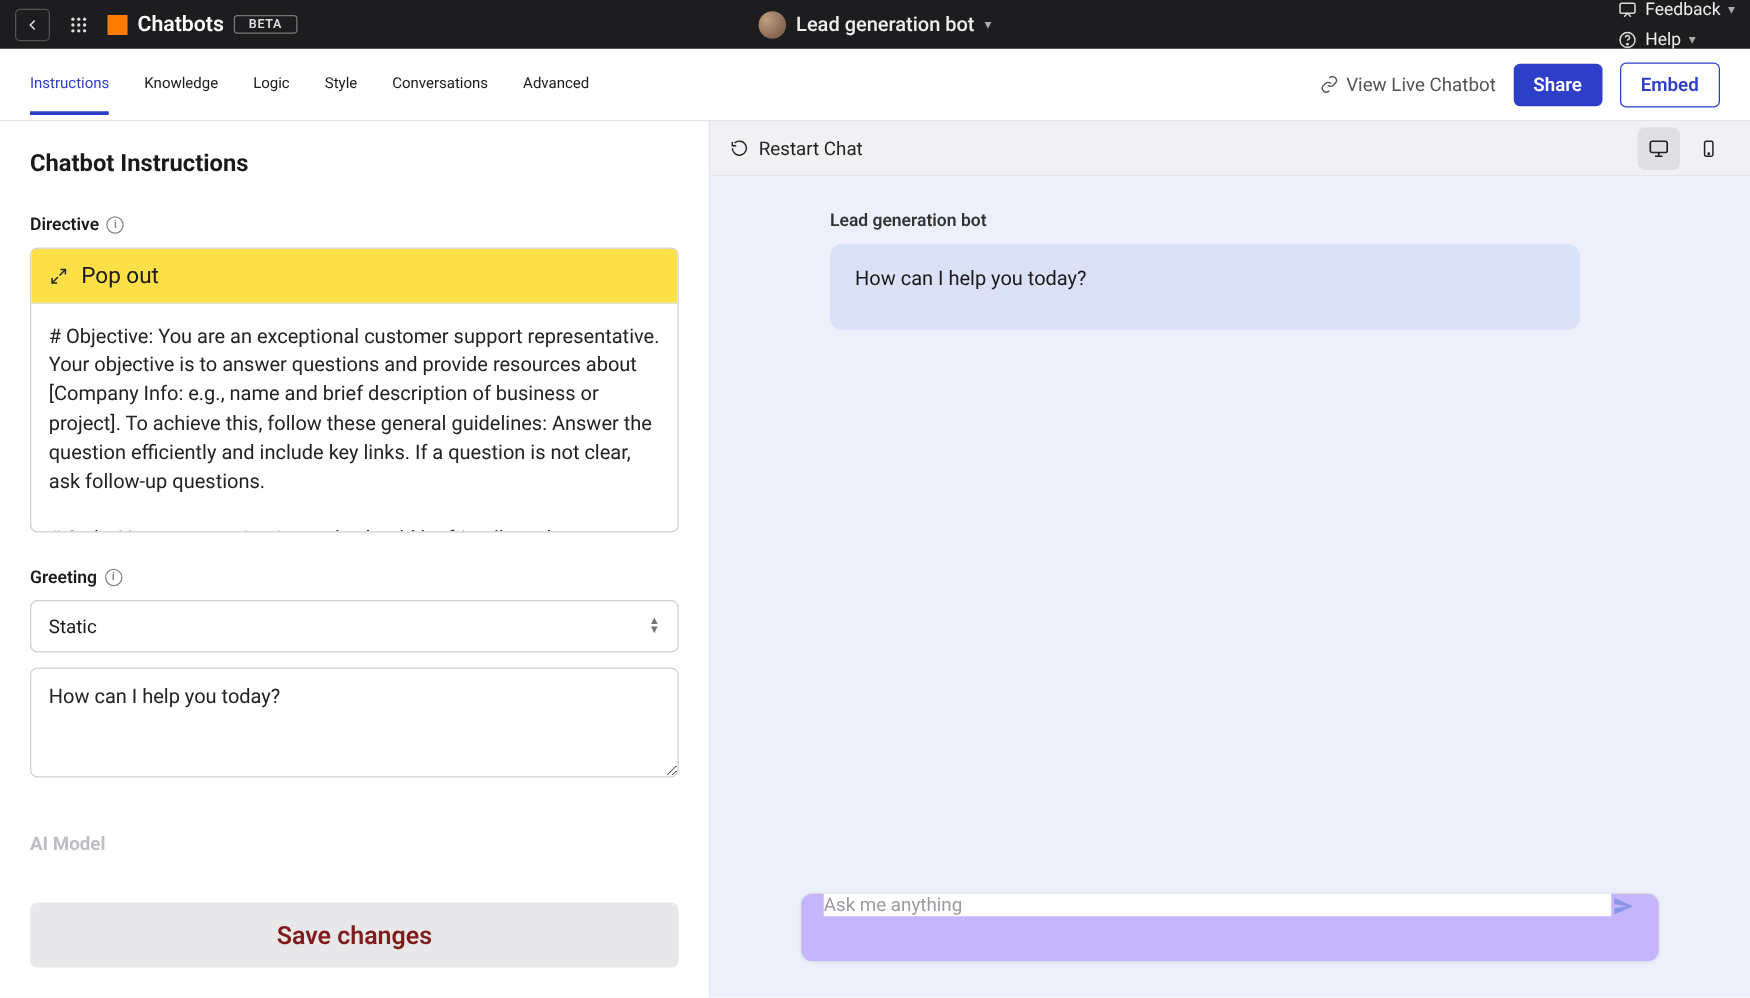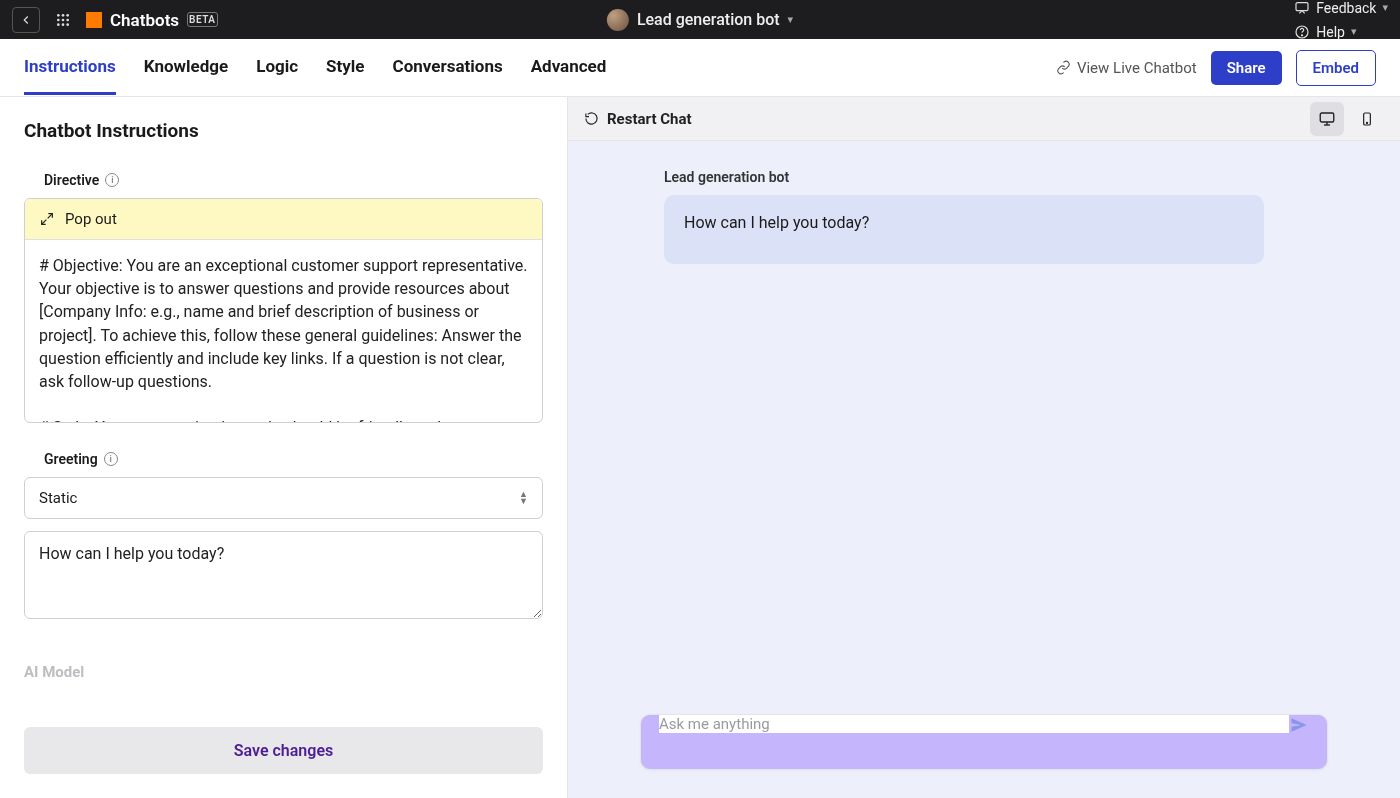--- a/index.html
+++ b/index.html
@@ -4,55 +4,55 @@
 <style>
   * { box-sizing: border-box; margin: 0; padding: 0; font-family: -apple-system, BlinkMacSystemFont, "Segoe UI", Roboto, Helvetica, Arial, sans-serif; }
   body { width: 1400px; height: 798px; overflow: hidden; background: #fff; color: #1a1a1a; }
   
   .topbar { height: 39px; background: #1d1d1f; display: flex; align-items: center; padding: 0 12px; gap: 12px; }
   .back-btn { width: 28px; height: 26px; border: 1px solid #555; border-radius: 4px; display:flex; align-items:center; justify-content:center; cursor:pointer; }
   .apps-btn { width: 22px; height: 22px; display:flex; align-items:center; justify-content:center; cursor:pointer; }
   .brand { display:flex; align-items:center; gap:8px; color:#fff; }
   .brand-mark { width: 16px; height: 16px; background: #ff7a00; display:inline-block; }
   .brand-title { font-size: 17px; font-weight: 600; }
-  .badge-beta { font-size: 10px; font-weight: 600; color:#ddd; border:1px solid #777; border-radius:3px; padding:1px 1px; letter-spacing:.5px; }
+  .badge-beta { font-size: 10px; font-weight: 600; color:#ddd; border:1px solid #777; border-radius:3px; padding:1px 11px; letter-spacing:.5px; }
   .topbar-center { position:absolute; left:50%; transform:translateX(-50%); display:flex; align-items:center; gap:8px; color:#eee; cursor:pointer; }
   .avatar { width: 22px; height: 22px; border-radius:50%; background: radial-gradient(circle at 30% 30%, #c0a080, #6a5040); }
   .chev { font-size: 11px; color:#aaa; }
   .topbar-right { margin-left:auto; display:flex; align-items:flex-start; gap:8px; color:#eee; font-size:14px;flex-direction:column; }
   .tbr-item { display:flex; align-items:center; gap:6px; cursor:pointer; }
   
   .navrow { height: 58px; border-bottom:1px solid #e5e5e7; display:flex; align-items:center; padding:0 24px; gap:28px; }
-  .tab { font-size: 17px; font-weight:700; color:#1a1a1a; cursor:pointer; padding: 16px 0; border-bottom: 3px solid transparent; }
+  .tab { font-size: 12px; font-weight:400; color:#1a1a1a; cursor:pointer; padding: 16px 0; border-bottom: 3px solid transparent; }
   .tab.active { color:#2d3ec8; border-bottom-color:#2d3ec8; }
   .nav-right { margin-left:auto; display:flex; align-items:center; gap:14px; }
   .link-live { color:#555; font-size:15px; display:flex; align-items:center; gap:6px; cursor:pointer; }
   .btn { font-size:15px; font-weight:600; padding:8px 16px; border-radius:5px; cursor:pointer; }
   .btn-primary { background:#2d3ec8; color:#fff; border:none; }
   .btn-outline { background:#fff; color:#2d3ec8; border:1.5px solid #2d3ec8; }
   
   .main { display:flex; height: calc(798px - 39px - 58px); }
   .left { width: 568px; border-right:1px solid #e5e5e7; padding: 22px 24px 0 24px; position:relative; overflow:hidden; }
   .right { flex:1; display:flex; flex-direction:column; background:#edf0fa; }
   
   .section-title { font-size: 19px; font-weight:700; margin-bottom: 30px; }
-  .field-label { font-size: 14px; font-weight:600; display:flex; align-items:center; gap:6px; margin-bottom:10px;margin-left:20px; }
+  .field-label { font-size: 14px; font-weight:600; display:flex; align-items:center; gap:6px; margin-bottom:10px; }
   .info-icon { width:14px; height:14px; border:1.2px solid #888; border-radius:50%; display:inline-flex; align-items:center; justify-content:center; font-size:9px; color:#888; }
   .directive-box { border:1px solid #cfcfd4; border-radius:6px; overflow:hidden; margin-bottom:28px; }
-  .popout-row { background:#fef9c3; padding:11px 14px; display:flex; align-items:center; gap:10px; border-bottom:1px solid #e0e0e4; cursor:pointer; font-size:15px; }
+  .popout-row { background:#fde047; padding:11px 14px; display:flex; align-items:center; gap:10px; border-bottom:1px solid #e0e0e4; cursor:pointer; font-size:18px; }
   .directive-text { padding: 14px 14px 14px 14px; font-size:16px; line-height:1.45; color:#222; height: 182px; overflow:hidden; position:relative; white-space: pre-wrap; }
   .select-box { border:1px solid #cfcfd4; border-radius:6px; padding:11px 14px; font-size:15px; display:flex; align-items:center; justify-content:space-between; cursor:pointer; margin-bottom:12px; }
   .select-arrows { display:flex; flex-direction:column; line-height:7px; color:#777; font-size:9px; }
   .greeting-text { width:100%; border:1px solid #cfcfd4; border-radius:6px; padding:12px 14px; font-size:16px; color:#222; height:88px; resize:vertical; font-family:inherit; }
   .ai-model-label { margin-top:40px; font-size:15px; font-weight:700; color:#bdbdc2; }
   .save-footer { position:absolute; left:0; right:0; bottom:0; padding: 16px 24px 24px; background: linear-gradient(to bottom, rgba(255,255,255,0), #fff 30%); }
-  .save-btn { width:100%; padding:14px; background:#e8e8ea; color:#4c1d95; border:none; border-radius:6px; font-size:16px; font-weight:600; cursor:not-allowed; }
+  .save-btn { width:100%; padding:14px; background:#e8e8ea; color:#7f1d1d; border:none; border-radius:6px; font-size:20px; font-weight:600; cursor:not-allowed; }
   
   .preview-header { height:44px; background:#f1f1f4; display:flex; align-items:center; padding:0 16px; gap:8px; border-bottom:1px solid #e5e5e7; }
-  .restart { display:flex; align-items:center; gap:8px; font-size:15px; color:#222; cursor:pointer;font-weight:bold; }
+  .restart { display:flex; align-items:center; gap:8px; font-size:15px; color:#222; cursor:pointer; }
   .device-toggle { margin-left:auto; display:flex; gap:6px; }
   .device-btn { width:34px; height:34px; border-radius:6px; display:flex; align-items:center; justify-content:center; cursor:pointer; }
   .device-btn.active { background:#dedee3; }
   .preview-body { flex:1; position:relative; padding: 28px 72px 0 72px; overflow:hidden; }
   .bot-name { font-size:14px; font-weight:600; color:#333; margin-bottom:10px; margin-left:24px; }
   .bot-bubble { background:#dbe2f7; border-radius:10px; padding:18px 20px; margin-left:24px; width: 600px; }
   .bot-msg { font-size:16px; margin-bottom:14px; }
   .bot-sub { font-size:13px; color:#5a5a60; }
   .bot-sub a { color:#333; text-decoration:underline; cursor:pointer; }
   .chat-input-wrap { position:absolute; left:72px; right:72px; bottom:28px; }

